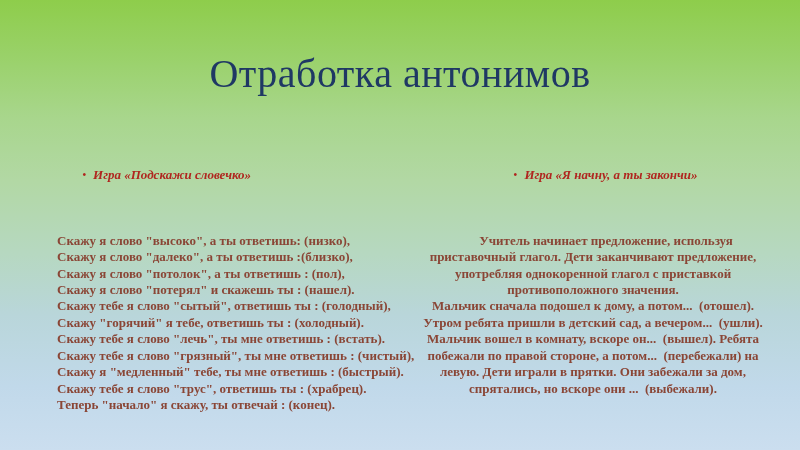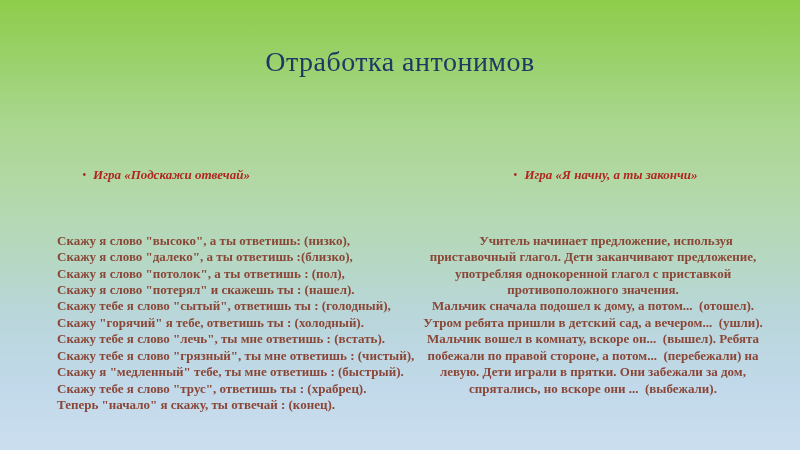--- a/index.html
+++ b/index.html
@@ -20,23 +20,23 @@
       #b9d6da 70%,
       #c1d9ea 86%,
       #cbdeef 100%);
     font-family: "Liberation Serif", "DejaVu Serif", serif;
   }
   .slide-title {
     position: absolute;
     top: 38px;
     left: 0;
     right: 0;
-    margin: 0;
+    margin: 12px;
     text-align: center;
-    font-size: 28px;
+    font-size: 40px;
     font-weight: 400;
     letter-spacing: 0.5px;
     color: #1f3864;
     line-height: 48px;
   }
   .column {
     position: absolute;
     top: 118px;
     font-size: 13px;
     font-weight: bold;
@@ -64,21 +64,21 @@
 </style>
 </head>
 <body>
 
 <div class="slide">
 
   <h1 class="slide-title">Отработка антонимов</h1>
 
   <div class="column column-left">
     <div class="game-heading">
-      <span class="bullet">•</span><span>Игра «Подскажи отвечай»</span>
+      <span class="bullet">•</span><span>Игра «Подскажи словечко»</span>
     </div>
     <div><div class="text-line">Скажу я слово "высоко", а ты ответишь: (низко),</div><div class="text-line">Скажу я слово "далеко", а ты ответишь :(близко),</div><div class="text-line">Скажу я слово "потолок", а ты ответишь : (пол),</div><div class="text-line">Скажу я слово "потерял" и скажешь ты : (нашел).</div><div class="text-line">Скажу тебе я слово "сытый", ответишь ты : (голодный),</div><div class="text-line">Скажу "горячий" я тебе, ответишь ты : (холодный).</div><div class="text-line">Скажу тебе я слово "лечь", ты мне ответишь : (встать).</div><div class="text-line">Скажу тебе я слово "грязный", ты мне ответишь : (чистый),</div><div class="text-line">Скажу я "медленный" тебе, ты мне ответишь : (быстрый).</div><div class="text-line">Скажу тебе я слово "трус", ответишь ты : (храбрец).</div><div class="text-line">Теперь "начало" я скажу, ты отвечай : (конец).</div></div>
   </div>
 
   <div class="column column-right">
     <div class="game-heading">
       <span class="bullet">•</span><span>Игра «Я начну, а ты закончи»</span>
     </div>
     <div><div class="text-line">        Учитель начинает предложение, используя</div><div class="text-line">приставочный глагол. Дети заканчивают предложение,</div><div class="text-line">употребляя однокоренной глагол с приставкой</div><div class="text-line">противоположного значения.</div><div class="text-line">Мальчик сначала подошел к дому, а потом...  (отошел).</div><div class="text-line">Утром ребята пришли в детский сад, а вечером...  (ушли).</div><div class="text-line">Мальчик вошел в комнату, вскоре он...  (вышел). Ребята</div><div class="text-line">побежали по правой стороне, а потом...  (перебежали) на</div><div class="text-line">левую. Дети играли в прятки. Они забежали за дом,</div><div class="text-line">спрятались, но вскоре они ...  (выбежали).</div></div>
   </div>

